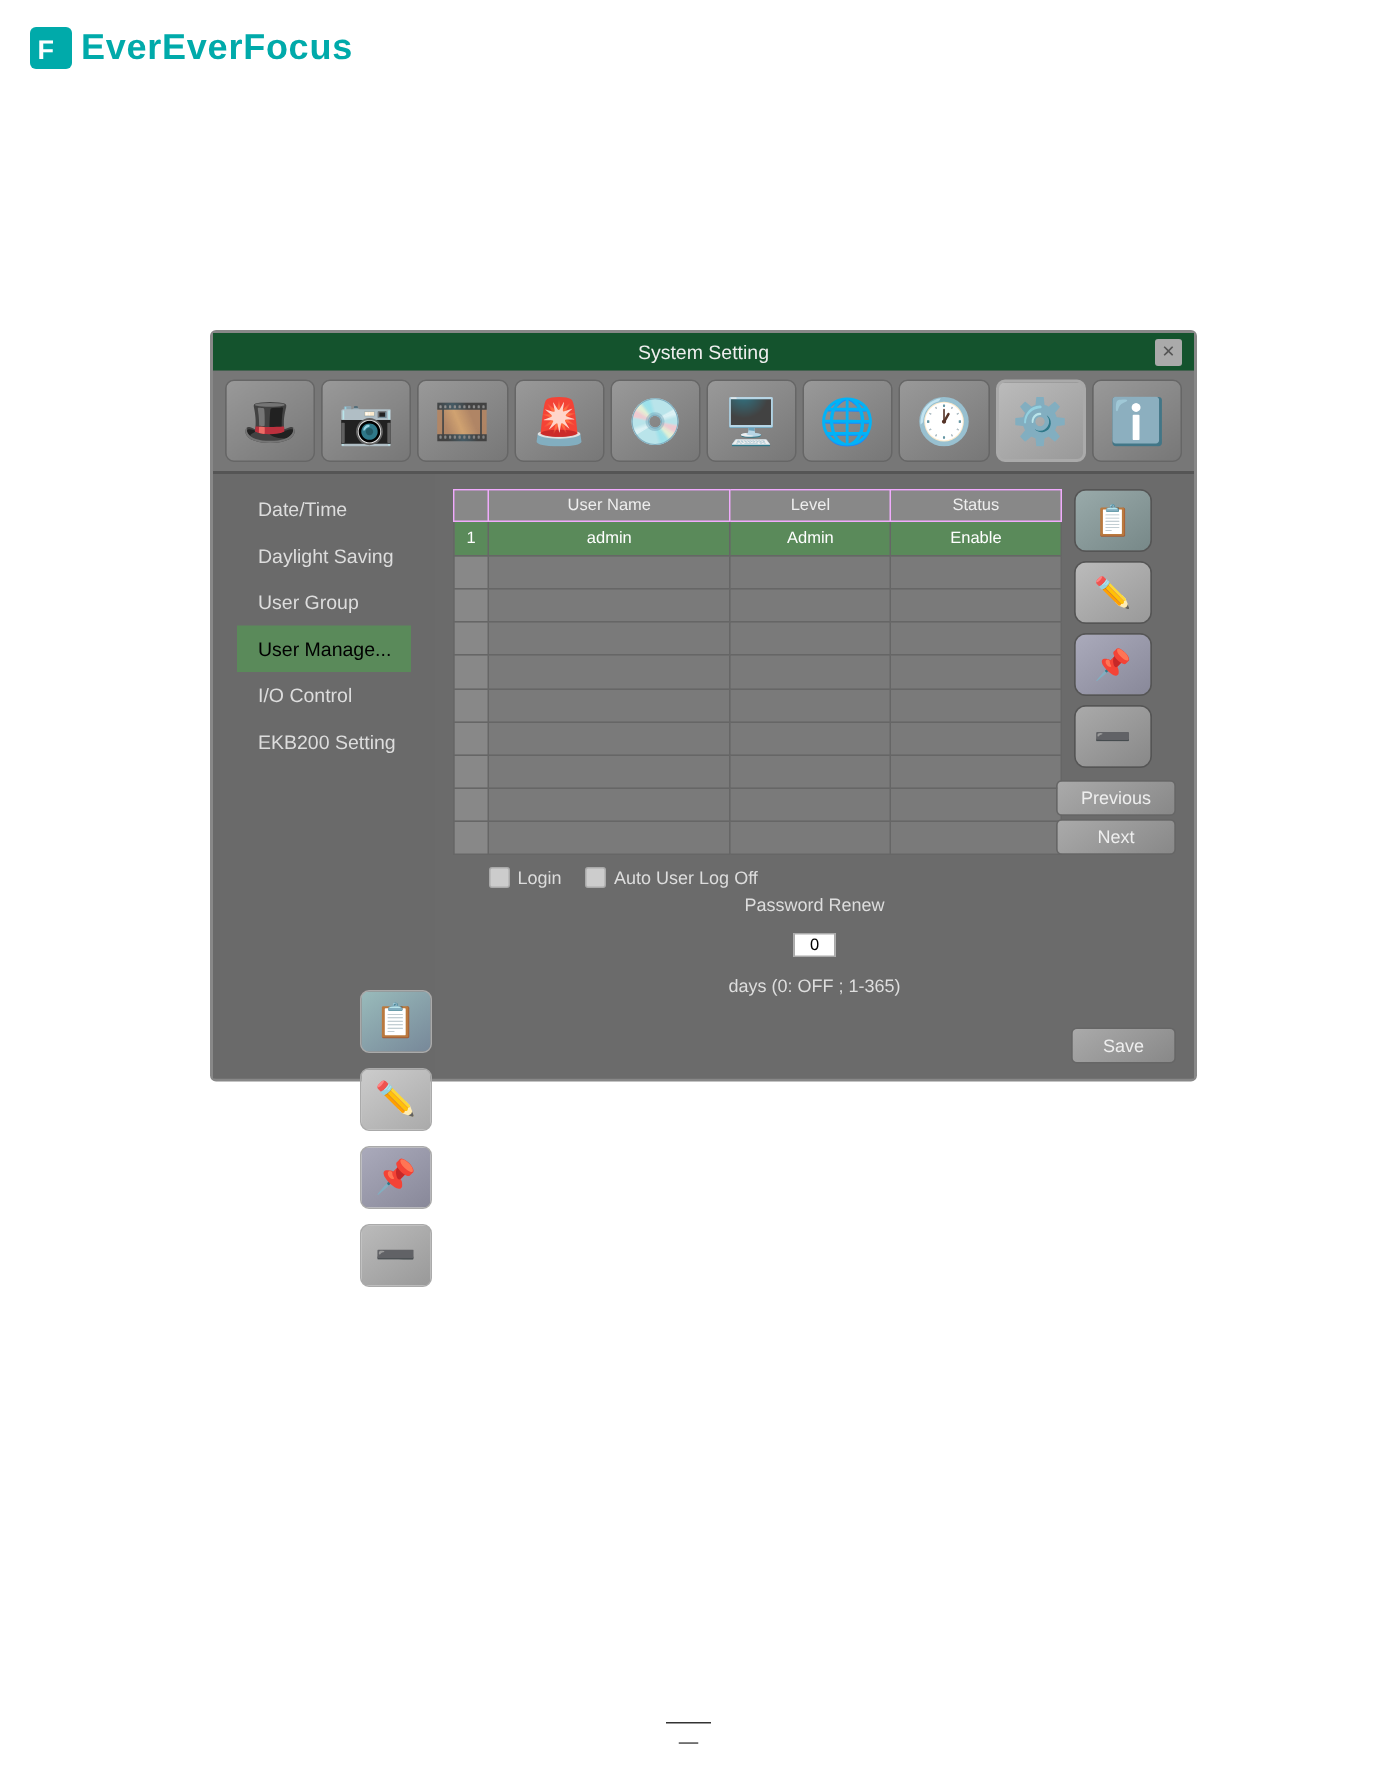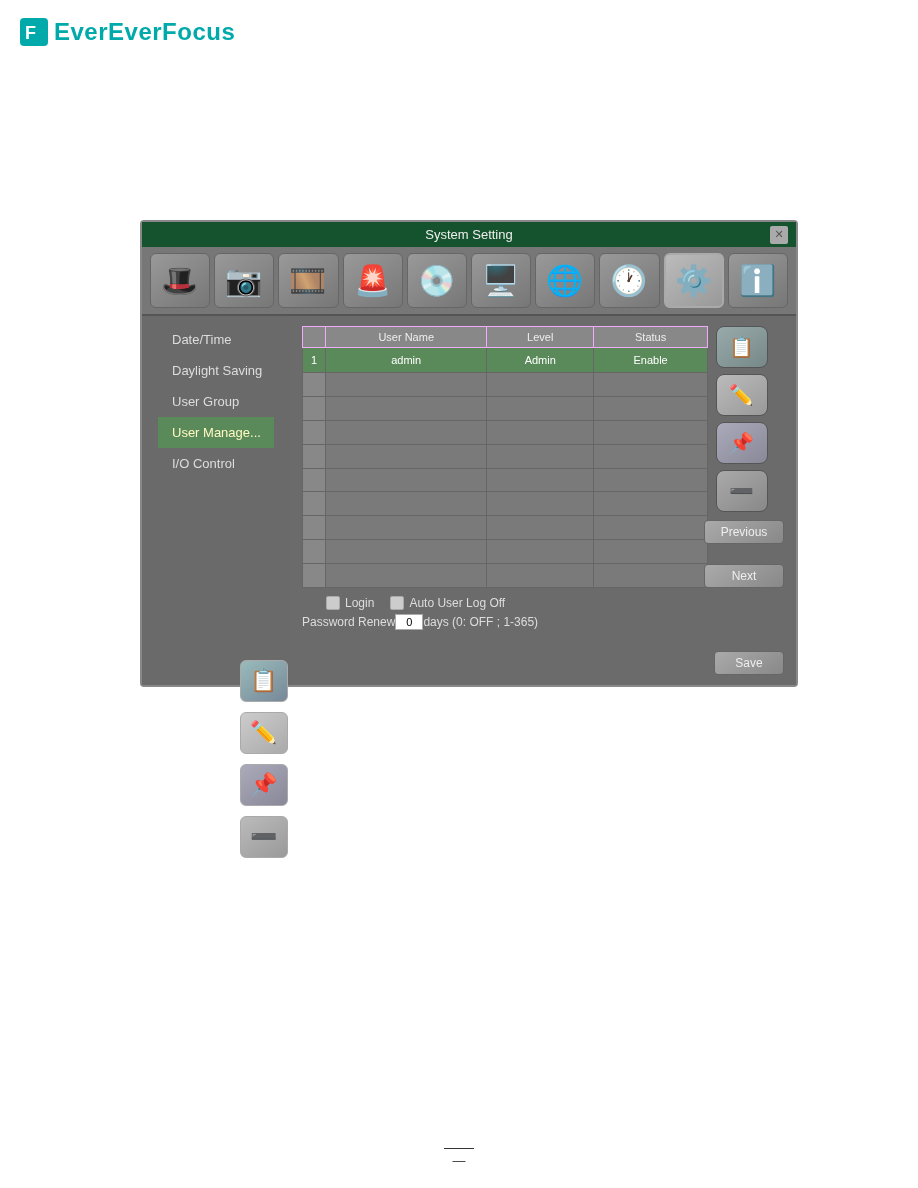--- a/index.html
+++ b/index.html
@@ -108,21 +108,21 @@
     }
     .sidebar-item {
       padding: 8px 14px;
       font-size: 13px;
       color: #ddd;
       cursor: pointer;
       white-space: nowrap;
     }
     .sidebar-item.active {
       background: #5a8a5a;
-      color: #fef9c3;
+      color: #000000;
     }
 
     
     .content-area {
       flex: 1;
       padding: 10px 12px;
       background: #6b6b6b;
     }
 
     
@@ -192,21 +192,21 @@
       background: linear-gradient(145deg, #aab, #889);
     }
     .action-btn.delete-btn {
       background: linear-gradient(145deg, #aaa, #888);
     }
 
     
     .nav-buttons {
       display: flex;
       flex-direction: column;
-      gap: 20px;
+      gap: 2px;
       margin-top: 4px;
       align-items: flex-end;
     }
     .nav-btn {
       width: 80px;
       padding: 4px 0;
       text-align: center;
       background: linear-gradient(145deg, #aaa, #888);
       border: 1px solid #666;
       border-radius: 4px;
@@ -239,23 +239,24 @@
       width: 14px;
       height: 14px;
       background: #ccc;
       border: 1px solid #aaa;
       display: inline-block;
       border-radius: 2px;
     }
     .password-row {
       display: flex;
       align-items: center;
-      gap: 0;
+      gap: 12px;
       font-size: 12px;
       color: #ddd;
+      flex-direction: column;
     }
     .password-input {
       width: 28px;
       height: 16px;
       background: #fff;
       border: 1px solid #aaa;
       font-size: 11px;
       text-align: center;
     }
 
@@ -358,20 +359,21 @@
   </div>
 
   <div class="window-body">
 
     <div class="sidebar">
       <div class="sidebar-item">Date/Time</div>
       <div class="sidebar-item">Daylight Saving</div>
       <div class="sidebar-item">User Group</div>
       <div class="sidebar-item active">User Manage...</div>
       <div class="sidebar-item">I/O Control</div>
+      <div class="sidebar-item">EKB200 Setting</div>
     </div>
 
     <div class="content-area">
       <div class="user-table-container">
 
         <table class="user-table">
           <thead>
             <tr>
               <th></th>
               <th>User Name</th>

